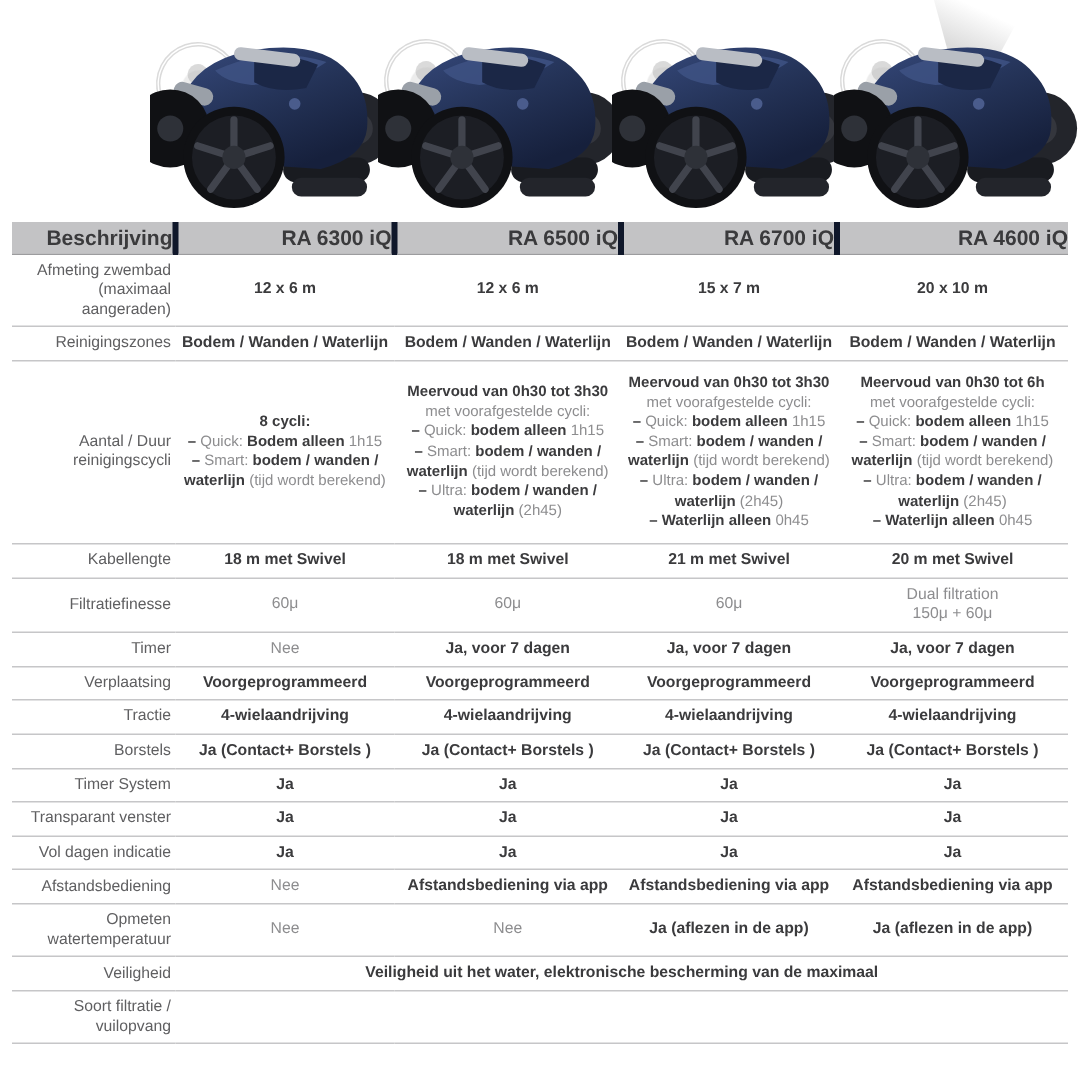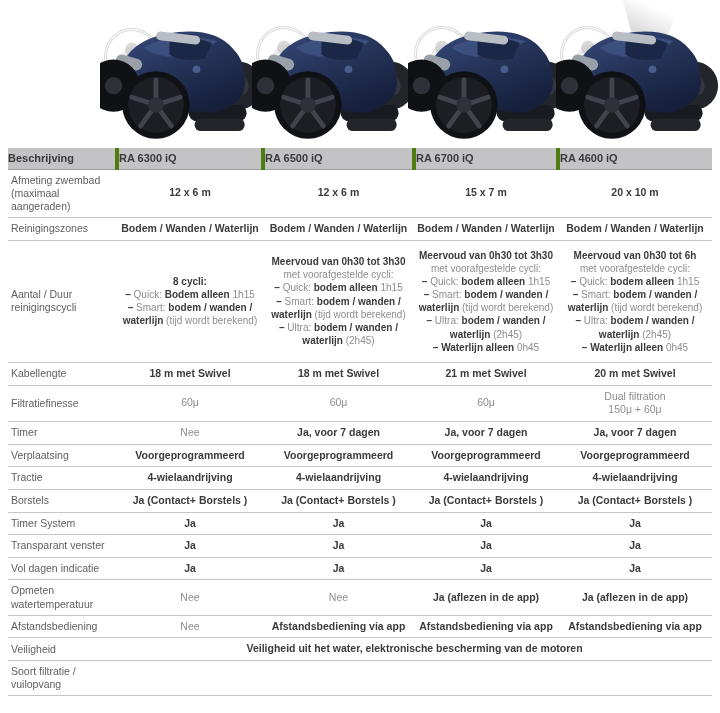--- a/index.html
+++ b/index.html
@@ -16,25 +16,25 @@
            border-radius:50%; opacity:.5; transform:rotate(-18deg);
            background:radial-gradient(circle at 50% 55%, rgba(150,150,150,.35) 0 30%, transparent 32%); }
   .stamp::before { content:""; position:absolute; left:20px; top:12px; width:14px; height:14px;
            border-radius:50%; background:rgba(120,120,120,.55); }
   .stamp::after  { content:""; position:absolute; left:14px; top:26px; width:26px; height:16px;
            border-radius:10px 10px 0 0; background:rgba(120,120,120,.5); }
 
   
   .tbl-wrap { padding:0 8px; }
   table { width:704px; border-collapse:collapse; table-layout:fixed; }
-  thead th { background:#c3c3c5; height:21px; font-size:11px; font-weight:bold;
-             color:#3a3a3c; text-align:left; border-bottom:1px solid #9c9c9e; }
-  thead th + th { border-left:4px solid #4d7c0f; }
+  thead th { background:#c3c3c5; height:21px; font-size:14px; font-weight:bold;
+             color:#3a3a3c; text-align:right; border-bottom:1px solid #9c9c9e; }
+  thead th + th { border-left:4px solid #0f172a; }
   td { border-bottom:1px solid #c6c6c8; vertical-align:middle; padding:4px 3px; }
-  td.lbl { font-size:10.5px; color:#5f5f61; text-align:left; padding-left:3px; line-height:1.25; }
+  td.lbl { font-size:10.5px; color:#5f5f61; text-align:right; padding-left:3px; line-height:1.25; }
   td.val { font-size:10.5px; color:#8d8d8f; text-align:center; line-height:1.3; }
   td.val b { color:#3b3b3d; font-weight:bold; }
   tr.cycles td.val { font-size:10px; line-height:1.32; padding:8px 2px; }
 </style>
 </head>
 <body>
 
 <svg width="0" height="0" style="position:absolute" aria-hidden="true">
   <defs>
     <linearGradient id="bodyGrad" x1="0" y1="0" x2="0.6" y2="1">
@@ -188,36 +188,36 @@
           <td class="val"><b>Ja</b></td>
         </tr>
         <tr>
           <td class="lbl">Vol dagen indicatie</td>
           <td class="val"><b>Ja</b></td>
           <td class="val"><b>Ja</b></td>
           <td class="val"><b>Ja</b></td>
           <td class="val"><b>Ja</b></td>
         </tr>
         <tr>
-          <td class="lbl">Opmeten watertemperatuur</td>
-          <td class="val">Nee</td>
-          <td class="val">Nee</td>
-          <td class="val"><b>Ja (aflezen in de app)</b></td>
-          <td class="val"><b>Ja (aflezen in de app)</b></td>
-        </tr>
-        <tr>
           <td class="lbl">Afstandsbediening</td>
           <td class="val">Nee</td>
           <td class="val"><b>Afstandsbediening via app</b></td>
           <td class="val"><b>Afstandsbediening via app</b></td>
           <td class="val"><b>Afstandsbediening via app</b></td>
         </tr>
         <tr>
+          <td class="lbl">Opmeten watertemperatuur</td>
+          <td class="val">Nee</td>
+          <td class="val">Nee</td>
+          <td class="val"><b>Ja (aflezen in de app)</b></td>
+          <td class="val"><b>Ja (aflezen in de app)</b></td>
+        </tr>
+        <tr>
           <td class="lbl">Veiligheid</td>
-          <td colspan="4" class="val"><b>Veiligheid uit het water, elektronische bescherming van de motoren</b></td>
+          <td colspan="4" class="val"><b>Veiligheid uit het water, elektronische bescherming van de maximaal</b></td>
         </tr>
         <tr>
           <td class="lbl">Soort filtratie / vuilopvang</td>
           <td colspan="4" class="val"></td>
         </tr>
       </tbody>
   </table>
 </div>
 
 </body></html>

